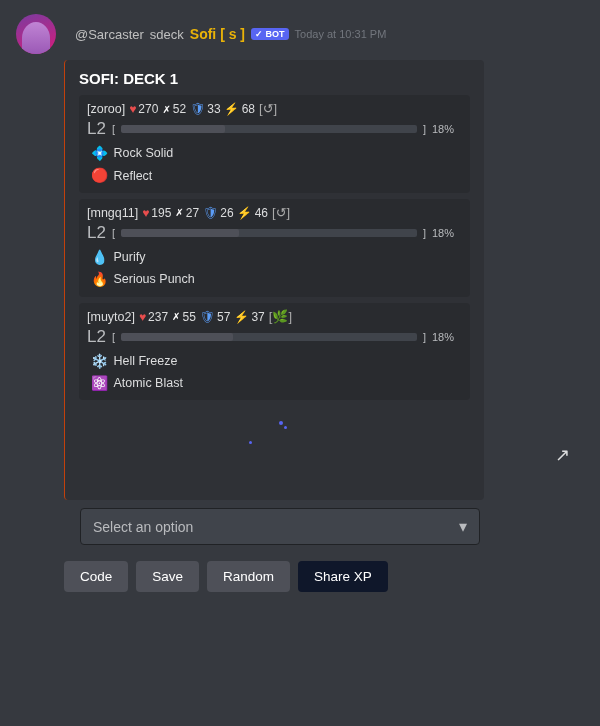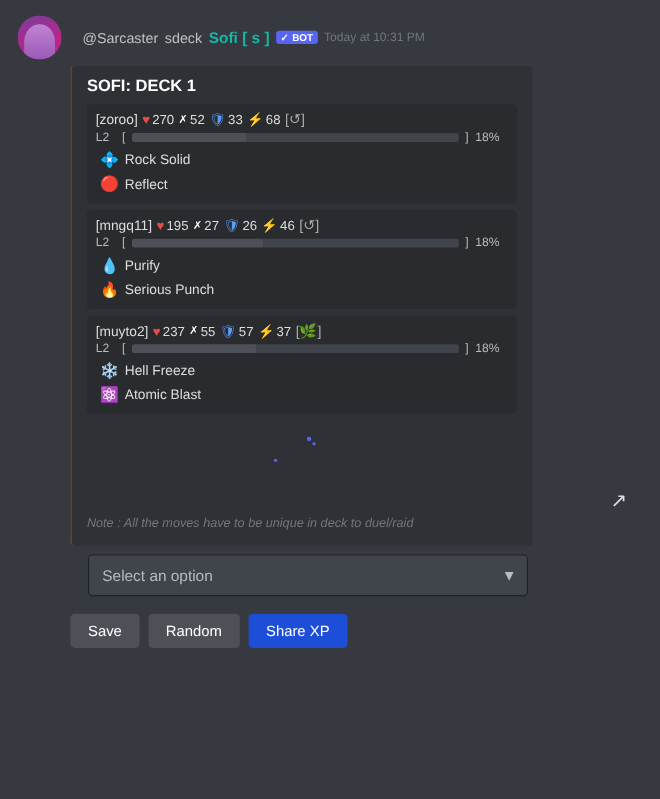--- a/index.html
+++ b/index.html
@@ -60,21 +60,21 @@
       flex-wrap: wrap;
     }
 
     .username {
       color: #c0c0c0;
       font-size: 13px;
       font-weight: 500;
     }
 
     .bot-name {
-      color: #14b8a6;
+      color: #eab308;
       font-weight: 600;
       font-size: 14px;
     }
 
     .bot-badge {
       background: #5865f2;
       color: white;
       font-size: 9px;
       font-weight: 700;
       padding: 1px 4px;
@@ -152,21 +152,21 @@
       display: flex;
       align-items: center;
       gap: 6px;
       font-size: 11px;
       color: #b9bbbe;
       margin-bottom: 3px;
     }
 
     .level-label {
       color: #b9bbbe;
-      font-size: 11px;
+      font-size: 17px;
       min-width: 18px;
     }
 
     .progress-bar-container {
       flex: 1;
       height: 8px;
       background: #40444b;
       border-radius: 2px;
       overflow: hidden;
     }
@@ -259,21 +259,21 @@
       background: #4e5058;
     }
 
     .btn-disabled {
       background: #4e5058;
       opacity: 0.5;
       cursor: not-allowed;
     }
 
     .btn-success {
-      background: #1d4ed8;
+      background: #0f172a;
     }
   </style>
 </head>
 <body>
 
 <div class="chat-area">
 
   <div class="message-header">
     <div class="avatar">
       <div class="avatar-img">
@@ -421,32 +421,32 @@
           </div>
         </div>
       </div>
 
       <div style="position:relative; height: 80px;">
         <div style="position:absolute; left:200px; top:15px; width:4px; height:4px; border-radius:50%; background:#5865f2;"></div>
         <div style="position:absolute; left:205px; top:20px; width:3px; height:3px; border-radius:50%; background:#5865f2;"></div>
         <div style="position:absolute; left:170px; top:35px; width:3px; height:3px; border-radius:50%; background:#5865f2;"></div>
       </div>
 
-      <div class="note-text">Note : All the moves have to be unique in deck to duel/raid</div>
     </div>
   </div>
 
   <div class="select-dropdown-row">
     <div class="select-dropdown">
       <span>Select an option</span>
       <span class="chevron-down">▾</span>
     </div>
   </div>
 
   <div class="button-row">
+    <button class="btn btn-secondary">Code</button>
     <button class="btn btn-secondary">Save</button>
     <button class="btn btn-secondary">Random</button>
     <button class="btn btn-success">Share XP</button>
   </div>
 
 </div>
 
 <div style="position:fixed; right:30px; bottom:260px; color:#dcddde; font-size:18px; pointer-events:none;">↗</div>
 
 </body></html>

